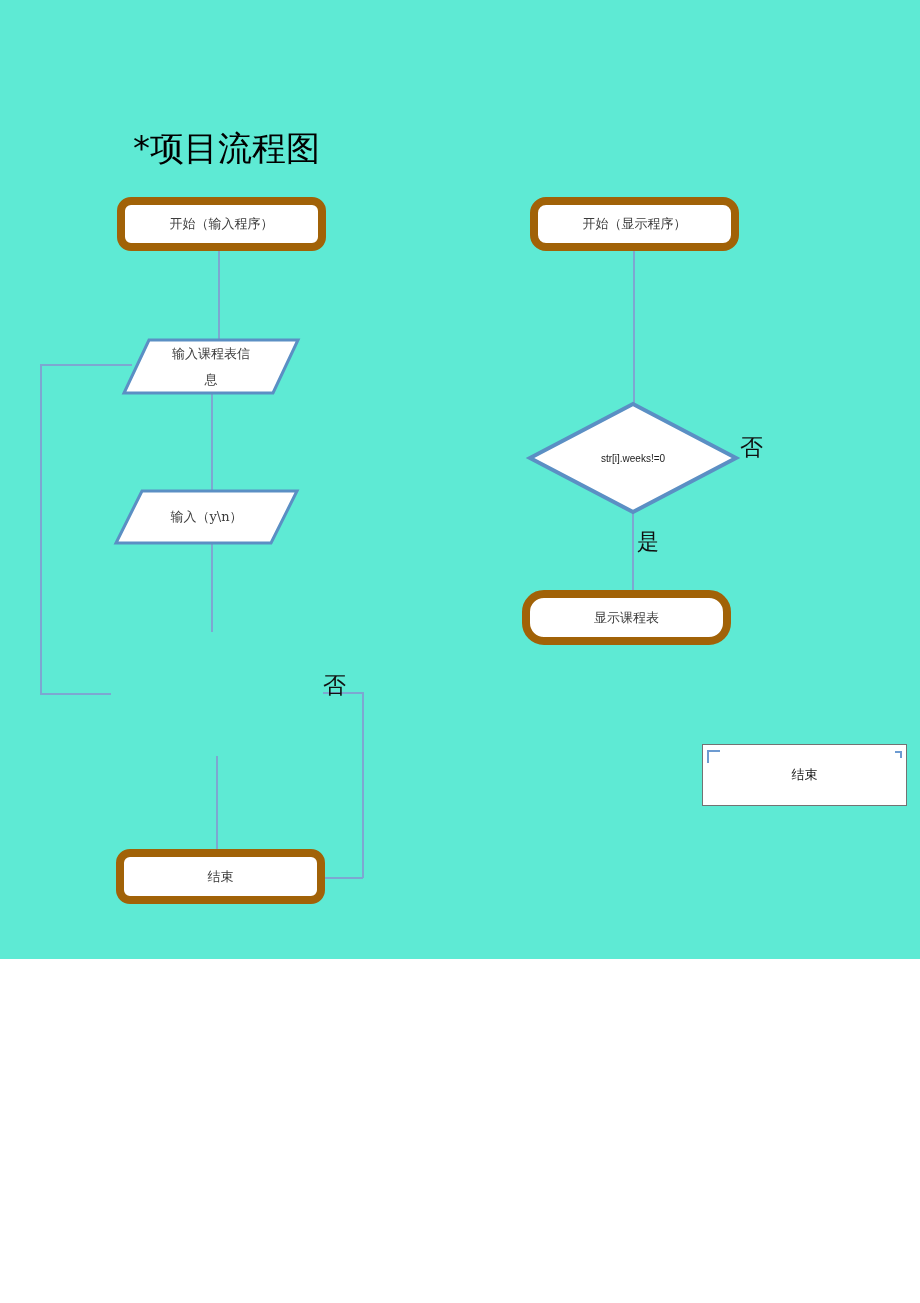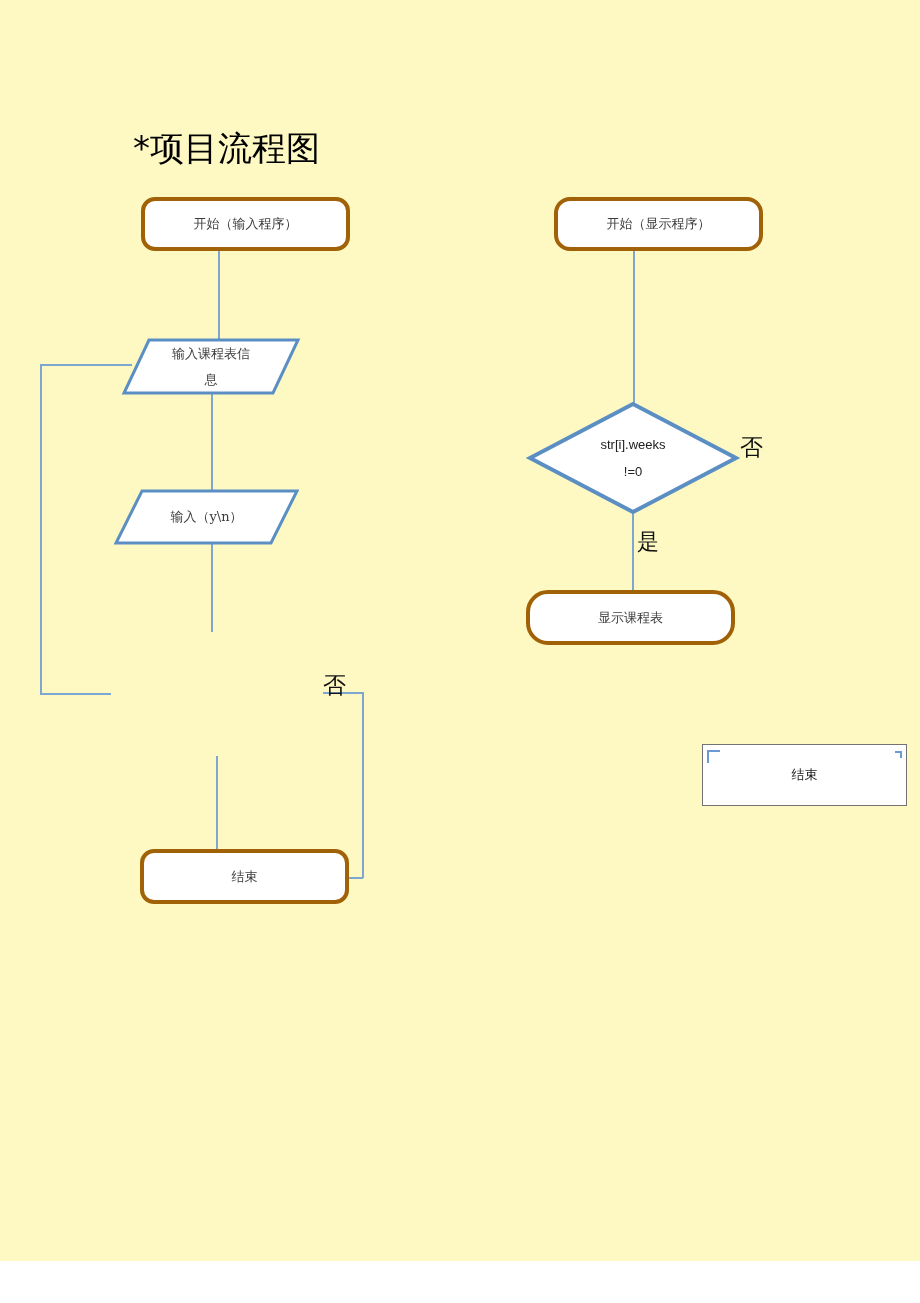--- a/index.html
+++ b/index.html
@@ -6,22 +6,22 @@
     margin: 0;
     padding: 0;
     background: #ffffff;
   }
   body {
     font-family: "Liberation Sans", "DejaVu Sans", sans-serif;
   }
   #page {
     position: relative;
     width: 920px;
-    height: 1261px;
-    background: #fef9c3;
+    height: 959px;
+    background: #5eead4;
     overflow: hidden;
   }
   #doc-title {
     position: absolute;
     left: 133px;
     top: 126px;
     font-family: "DejaVu Sans", "Liberation Sans", sans-serif;
     font-size: 34px;
     line-height: 44px;
     color: #000000;
@@ -36,24 +36,23 @@
     display: flex;
     align-items: center;
     justify-content: center;
     text-align: center;
     color: #3d3d3d;
     font-family: "DejaVu Serif", "Liberation Serif", serif;
     font-size: 13px;
     line-height: 20px;
   }
   .terminator {
-    border: 4px solid #a16207;
+    border: 8px solid #a16207;
     border-radius: 14px;
     background: #ffffff;
-    margin-left: 24px;
   }
   .para-wrap {
     position: absolute;
   }
   .para-wrap svg {
     position: absolute;
     left: 0;
     top: 0;
     overflow: visible;
   }
@@ -83,27 +82,27 @@
     top: 0;
     overflow: visible;
   }
   .diamond-label {
     position: absolute;
     left: 0;
     top: 0;
     width: 100%;
     height: 100%;
     display: flex;
-    flex-direction: column;
+    flex-direction: row;
     align-items: center;
     justify-content: center;
     text-align: center;
     color: #202020;
     font-family: "Liberation Sans", "DejaVu Sans", sans-serif;
-    font-size: 13px;
+    font-size: 10px;
     line-height: 27px;
   }
 
   
   .conn {
     position: absolute;
     background: #7da7d1;
   }
   .conn.v { width: 2px; }
   .conn.h { height: 2px; }
@@ -210,21 +209,21 @@
     <div class="diamond-label">
       <div>str[i].weeks</div>
       <div>!=0</div>
     </div>
   </div>
 
   <div class="branch-label" style="left:740px; top:435px;">否</div>
 
   <div class="branch-label" style="left:637px; top:529px; font-size:22px;">是</div>
 
-  <div class="node terminator" style="left:502px; top:590px; width:209px; height:55px;border-radius:22px;">
+  <div class="node terminator" style="left:522px; top:590px; width:209px; height:55px;border-radius:22px;">
     <span>显示课程表</span>
   </div>
 
   <div class="plain-box" style="left:702px; top:744px; width:205px; height:62px;">
     <span class="corner-mark tl" style="left:4px; top:5px;"></span>
     <span class="corner-mark tr" style="right:4px; top:6px;"></span>
     <span>结束</span>
   </div>
 
 </div>

